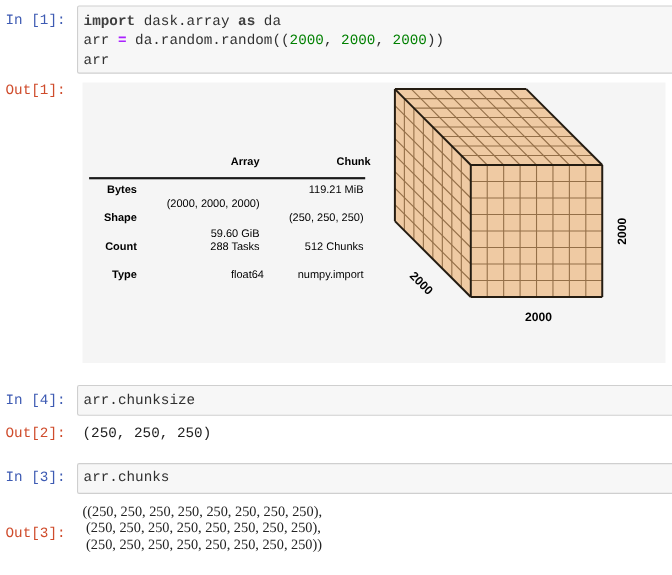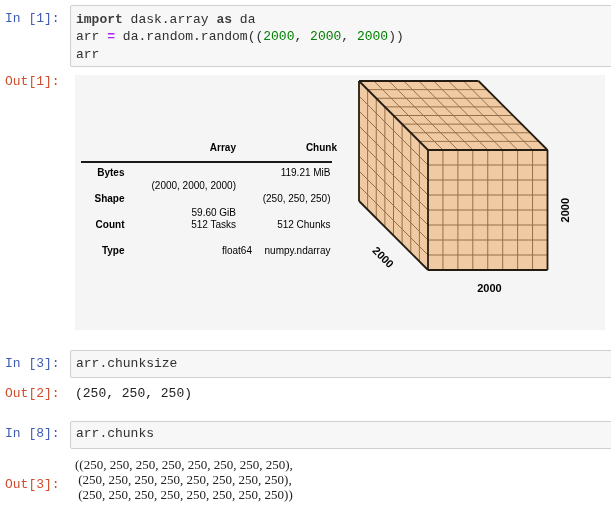--- a/index.html
+++ b/index.html
@@ -33,25 +33,25 @@
 <div class="t tb tr" style="left:236px; top:142px;">Array</div>
 <div class="t tb tr" style="left:337px; top:142px;">Chunk</div>
 <div style="position:absolute; left:81px; top:161.2px; width:251px; height:1.6px; background:#1a1a1a;"></div>
 <div class="t tb tr" style="left:124.5px; top:167px;">Bytes</div>
 <div class="t tr" style="left:236px; top:167px;margin-top:40px;">59.60 GiB</div>
 <div class="t tr" style="left:330.5px; top:167px;">119.21 MiB</div>
 <div class="t tb tr" style="left:124.5px; top:193px;">Shape</div>
 <div class="t tr" style="left:236px; top:180px;">(2000, 2000, 2000)</div>
 <div class="t tr" style="left:330.5px; top:193px;">(250, 250, 250)</div>
 <div class="t tb tr" style="left:124.5px; top:219px;">Count</div>
-<div class="t tr" style="left:236px; top:219px;">512 Tasks</div>
+<div class="t tr" style="left:236px; top:219px;">288 Tasks</div>
 <div class="t tr" style="left:330.5px; top:219px;">512 Chunks</div>
 <div class="t tb tr" style="left:124.5px; top:245px;">Type</div>
-<div class="t tr" style="left:252px; top:245px;">float64</div>
-<div class="t tr" style="left:330.5px; top:245px;">numpy.ndarray</div>
+<div class="t tr" style="left:240px; top:245px;">float64</div>
+<div class="t tr" style="left:330.5px; top:245px;">numpy.import</div>
 
 <svg width="611" height="523" style="position:absolute;left:0;top:0;stroke:rgb(0,0,0);stroke-width:1">
 <line x1="367.62" y1="89.62" x2="487.12" y2="89.62" style="stroke-width:1.0"></line>
 <line x1="367.62" y1="89.62" x2="367.62" y2="209.62" style="stroke-width:1.0"></line>
 <line x1="376.25" y1="98.25" x2="495.75" y2="98.25" style="stroke-width:1.0"></line>
 <line x1="376.25" y1="98.25" x2="376.25" y2="218.25" style="stroke-width:1.0"></line>
 <line x1="384.88" y1="106.88" x2="504.38" y2="106.88" style="stroke-width:1.0"></line>
 <line x1="384.88" y1="106.88" x2="384.88" y2="226.88" style="stroke-width:1.0"></line>
 <line x1="393.50" y1="115.50" x2="513.00" y2="115.50" style="stroke-width:1.0"></line>
 <line x1="393.50" y1="115.50" x2="393.50" y2="235.50" style="stroke-width:1.0"></line>
@@ -99,27 +99,27 @@
 <line x1="359.00" y1="201.00" x2="428.00" y2="270.00" style="stroke-width:1.8;stroke:#241c12"></line>
 <line x1="428.00" y1="150.00" x2="547.50" y2="150.00" style="stroke-width:1.8;stroke:#241c12"></line>
 <line x1="428.00" y1="150.00" x2="428.00" y2="270.00" style="stroke-width:1.8;stroke:#241c12"></line>
 <line x1="547.50" y1="150.00" x2="547.50" y2="270.00" style="stroke-width:1.8;stroke:#241c12"></line>
 <line x1="428.00" y1="270.00" x2="547.50" y2="270.00" style="stroke-width:1.8;stroke:#241c12"></line>
 <text x="489.5" y="291.8" font-size="11px" font-weight="bold" font-family="Liberation Sans, sans-serif" text-anchor="middle" fill="#000" stroke="none">2000</text>
 <text x="569" y="210.2" font-size="11px" font-weight="bold" font-family="Liberation Sans, sans-serif" text-anchor="middle" fill="#000" stroke="none" transform="rotate(-90,569,210.2)">2000</text>
 <text x="380.5" y="260" font-size="11px" font-weight="bold" font-family="Liberation Sans, sans-serif" text-anchor="middle" fill="#000" stroke="none" transform="rotate(45,380.5,260)">2000</text>
 </svg>
 
-<div class="prompt mono pin" style="top:356.3px;">In [3]:</div>
+<div class="prompt mono pin" style="top:356.3px;">In [4]:</div>
 <div class="box" style="top:349.5px; height:28px;">
 <pre style="padding:4.6px 0 0 5px;">arr.chunksize</pre>
 </div>
 <div class="prompt mono pout" style="top:386.4px;text-align:right;">Out[2]:</div>
 <div class="outtxt mono" style="top:386.4px;">(250, 250, 250)</div>
 
-<div class="prompt mono pin" style="top:426.1px;">In [8]:</div>
+<div class="prompt mono pin" style="top:426.1px;">In [3]:</div>
 <div class="box" style="top:420.5px; height:28px;">
 <pre style="padding:3.5px 0 0 5px;">arr.chunks</pre>
 </div>
 <div class="prompt mono pout" style="top:456.8px;margin-top:20px;">Out[3]:</div>
 <div class="outtxt mono" style="top:456.8px; line-height:15.3px;font-family:Liberation Serif, serif;">((250, 250, 250, 250, 250, 250, 250, 250),
  (250, 250, 250, 250, 250, 250, 250, 250),
  (250, 250, 250, 250, 250, 250, 250, 250))</div>
 
 </body></html>

